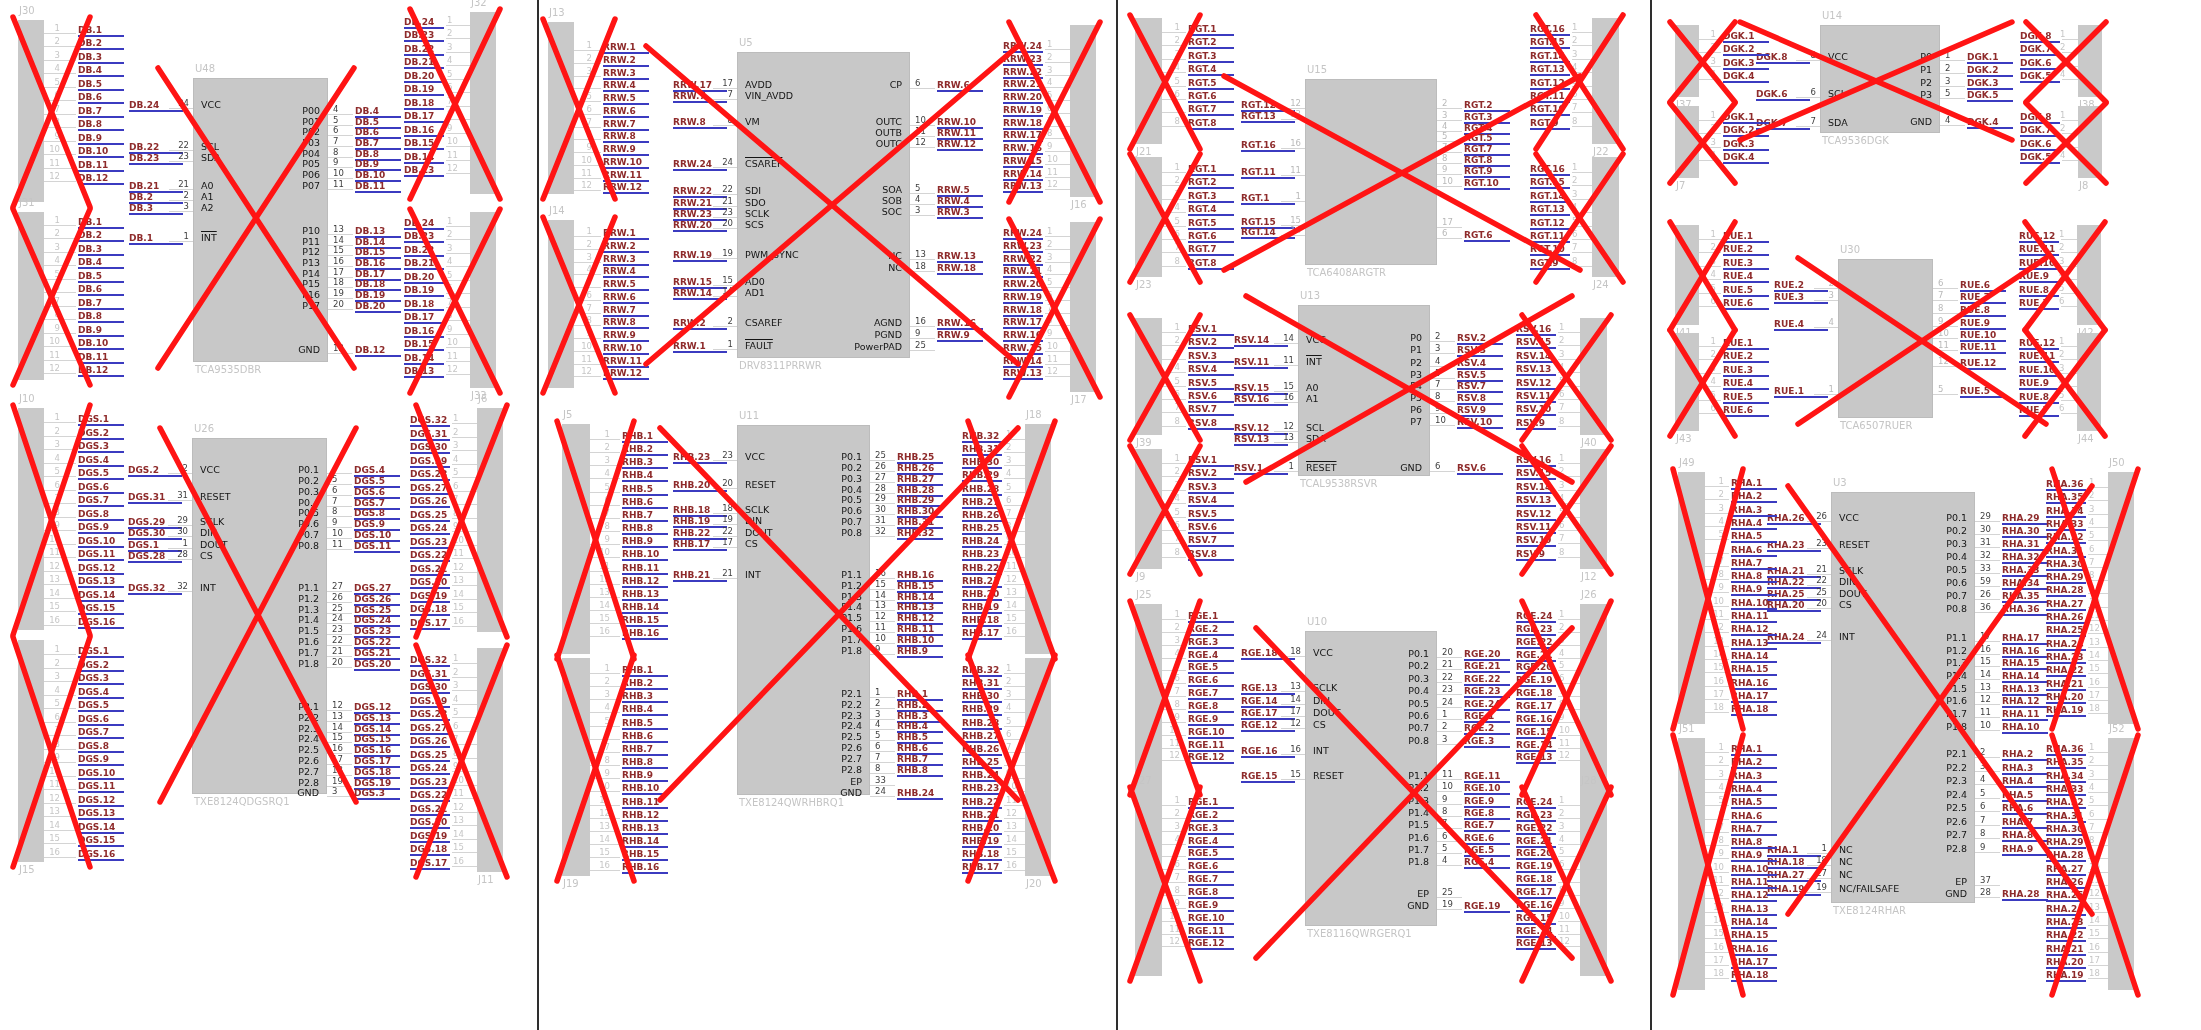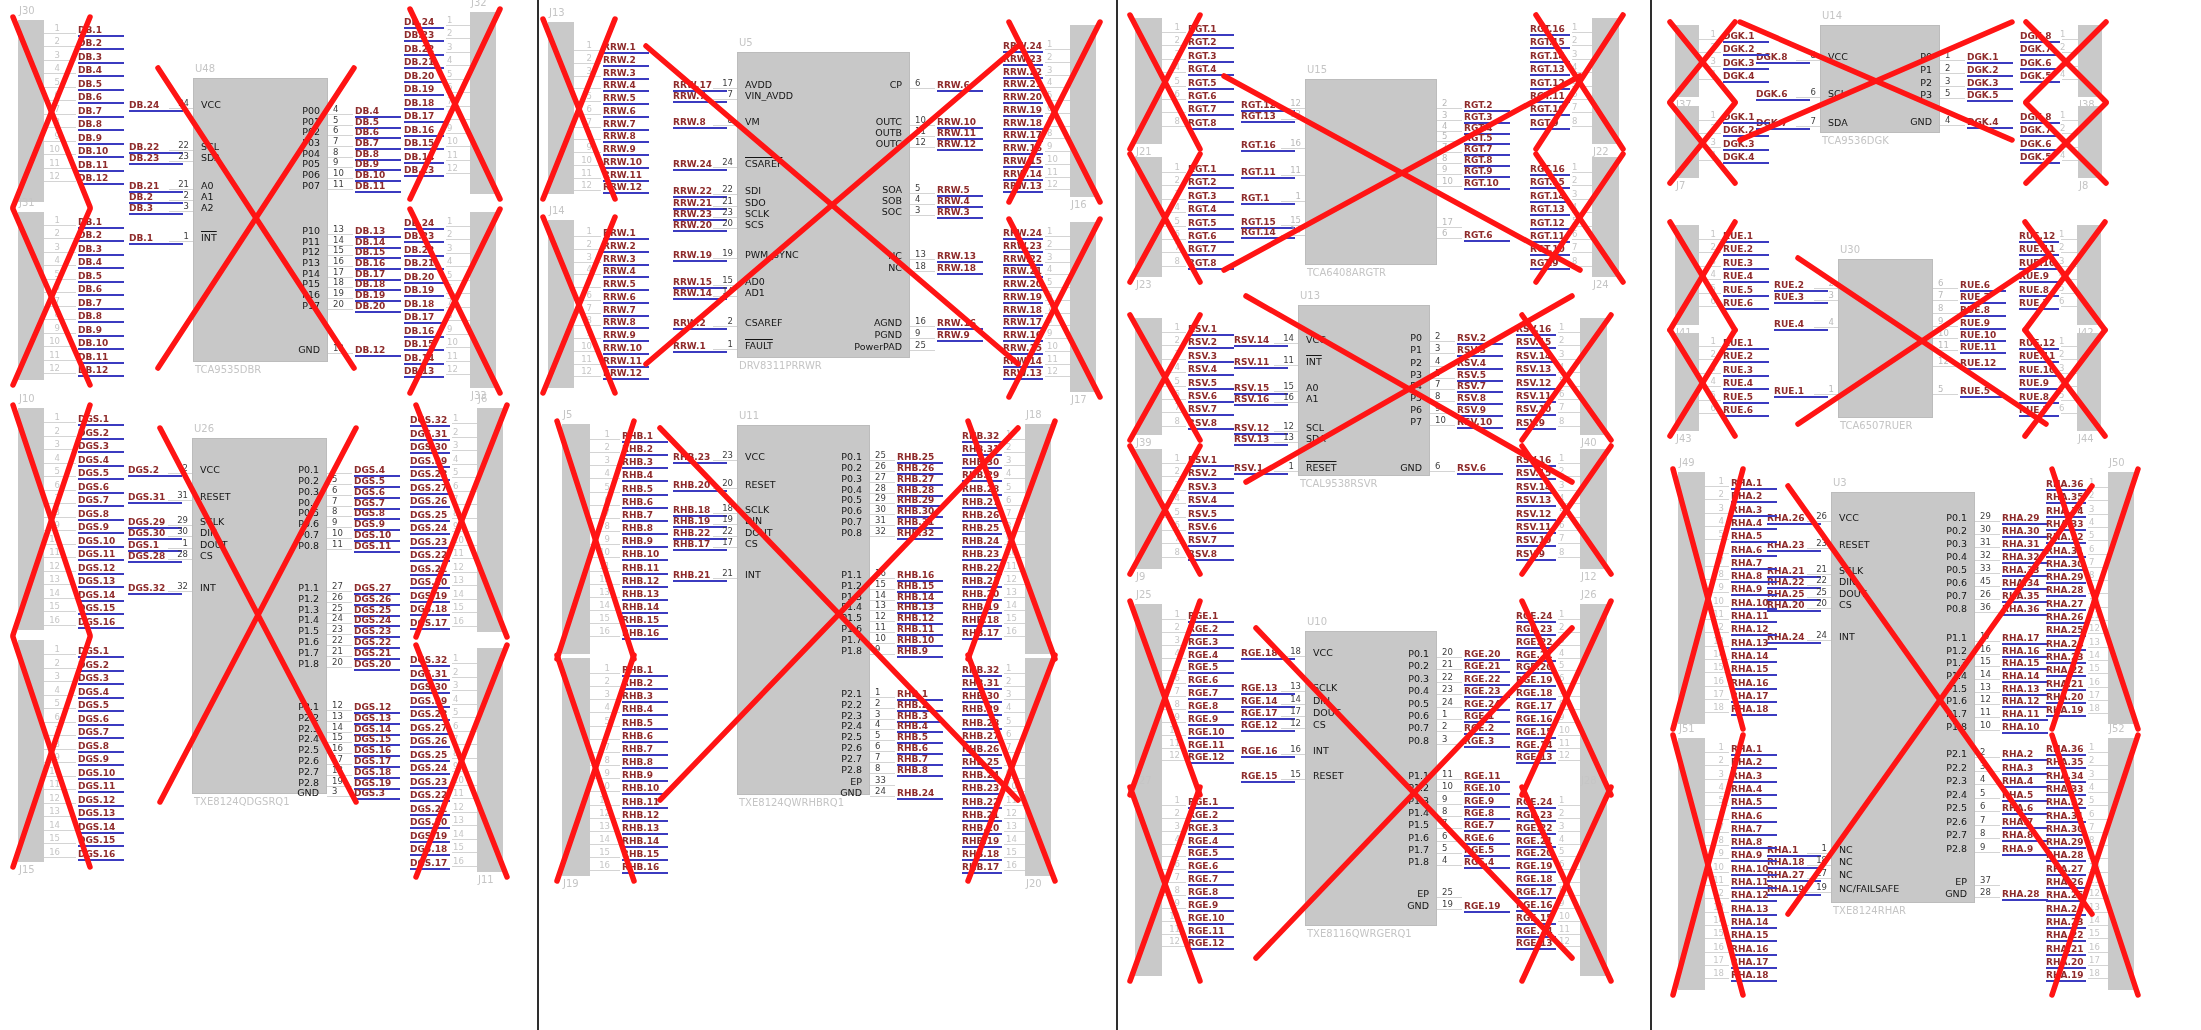--- a/index.html
+++ b/index.html
@@ -852,21 +852,21 @@
     <span class="wire" style="left: 1975px; top: 560px; width: 25px; height: 1px;"></span>
     <span class="pin-name r" style="left: 1863px; top: 552px; width: 104px;">P0.4</span>
     <span class="pin-num dark" style="left: 1980px; top: 550px; width: 22px;">32</span>
     <span class="net" style="left: 2002px; top: 552px; width: 46px;">RHA.32</span>
     <span class="wire" style="left: 1975px; top: 573px; width: 25px; height: 1px;"></span>
     <span class="pin-name r" style="left: 1863px; top: 565px; width: 104px;">P0.5</span>
     <span class="pin-num dark" style="left: 1980px; top: 563px; width: 22px;">33</span>
     <span class="net" style="left: 2002px; top: 565px; width: 46px;">RHA.33</span>
     <span class="wire" style="left: 1975px; top: 586px; width: 25px; height: 1px;"></span>
     <span class="pin-name r" style="left: 1863px; top: 578px; width: 104px;">P0.6</span>
-    <span class="pin-num dark" style="left: 1980px; top: 576px; width: 22px;">45</span>
+    <span class="pin-num dark" style="left: 1980px; top: 576px; width: 22px;">59</span>
     <span class="net" style="left: 2002px; top: 578px; width: 46px;">RHA.34</span>
     <span class="wire" style="left: 1975px; top: 599px; width: 25px; height: 1px;"></span>
     <span class="pin-name r" style="left: 1863px; top: 591px; width: 104px;">P0.7</span>
     <span class="pin-num dark" style="left: 1980px; top: 589px; width: 22px;">26</span>
     <span class="net" style="left: 2002px; top: 591px; width: 46px;">RHA.35</span>
     <span class="wire" style="left: 1975px; top: 612px; width: 25px; height: 1px;"></span>
     <span class="pin-name r" style="left: 1863px; top: 604px; width: 104px;">P0.8</span>
     <span class="pin-num dark" style="left: 1980px; top: 602px; width: 22px;">36</span>
     <span class="net" style="left: 2002px; top: 604px; width: 46px;">RHA.36</span>
     <span class="wire" style="left: 1975px; top: 641px; width: 25px; height: 1px;"></span>

